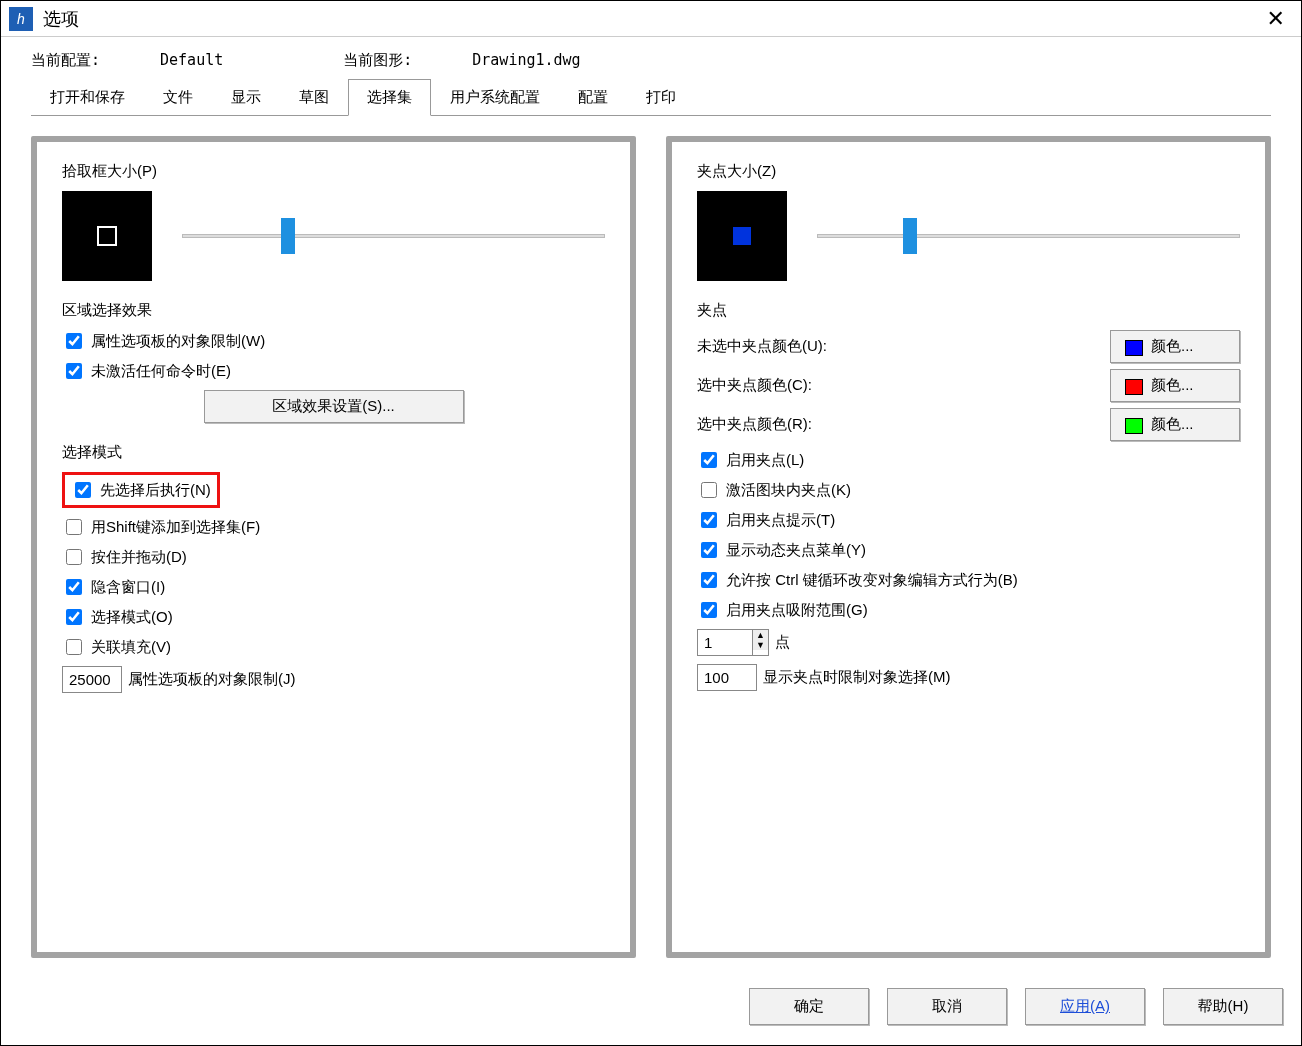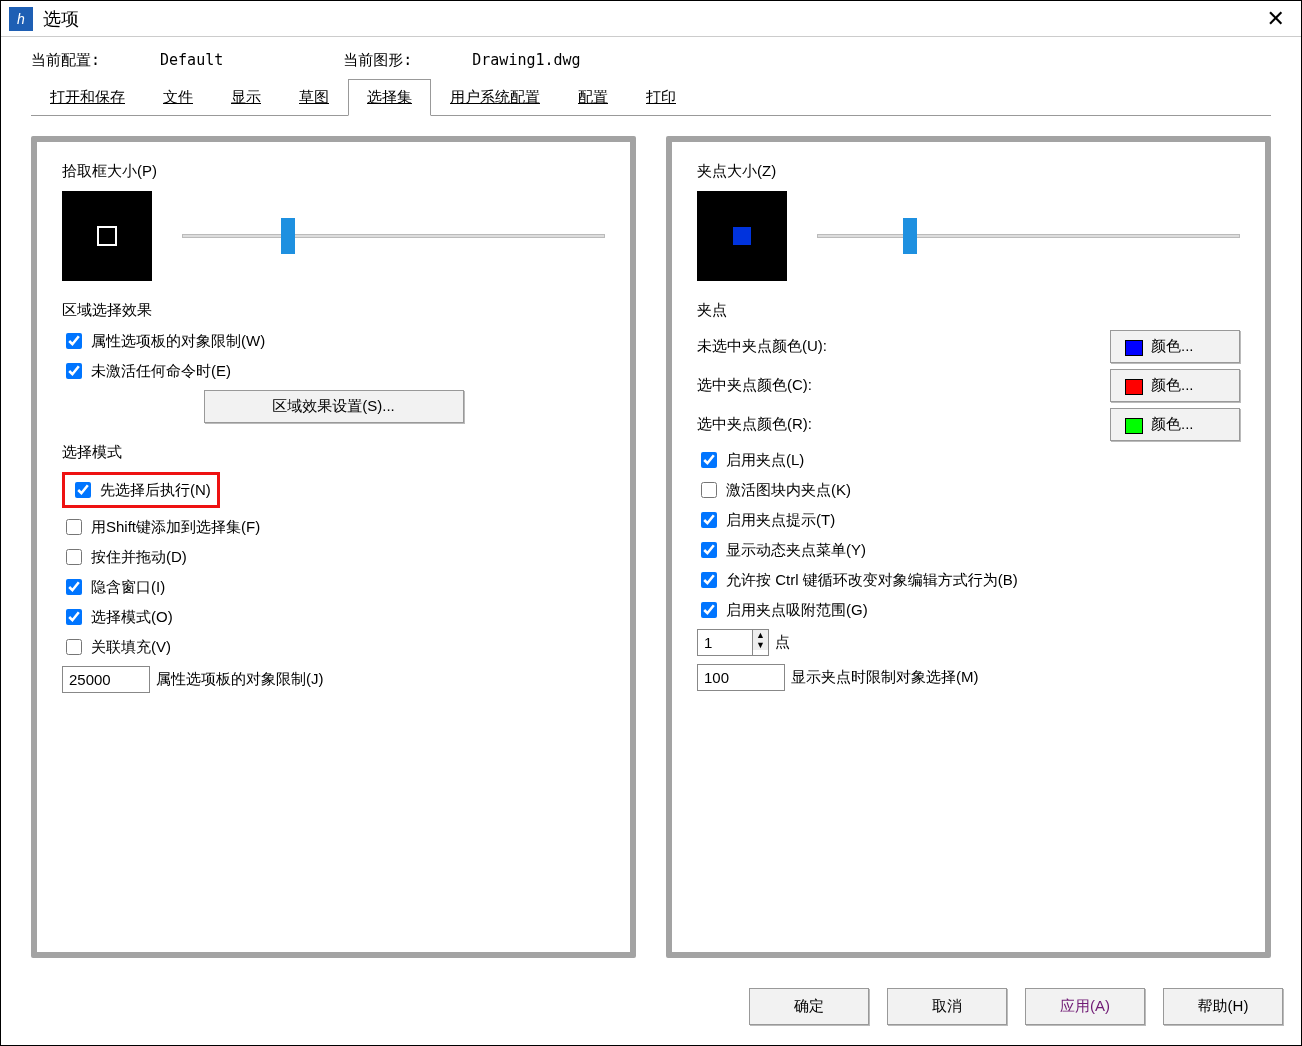--- a/index.html
+++ b/index.html
@@ -47,21 +47,20 @@
   display: flex;
   padding: 14px 30px 8px 30px;
   font-family: "SimSun", monospace;
 }
 .inforow .lbl { margin-right: 60px; }
 .inforow .val { margin-right: 120px; }
 .tabs {
   display: flex;
   margin: 0 30px;
   border-bottom: 1px solid #999;
-  text-decoration: underline;
 }
 .tab {
   padding: 8px 18px;
   border: 1px solid transparent;
   position: relative;
   top: 1px;
   cursor: default;
 }
 .tab.active {
   border: 1px solid #999;
@@ -139,42 +138,42 @@
 }
 .btn {
   background: #f2f2f2;
   border: 1px solid #999;
   padding: 6px 14px;
   font-family: inherit;
   font-size: 15px;
   cursor: default;
   box-shadow: 1px 1px 0 #bbb;
 }
-.btn:disabled { color: #701a75; }
+.btn:disabled { color: #1d4ed8; text-decoration: underline; }
 .btn-wide { display: block; margin: 8px auto 0 auto; min-width: 260px; }
 .color-btn {
   display: inline-flex;
   align-items: flex-end;
   gap: 8px;
   min-width: 130px;
 }
 .color-swatch {
   width: 18px;
   height: 16px;
   border: 1px solid #000;
 }
 .row-flex {
   display: flex;
   align-items: center;
   gap: 28px;
   margin: 6px 0;
 }
 .row-flex .rlabel { flex: 1; }
 .numbox {
-  width: 88px;
+  width: 60px;
   padding: 4px 6px;
   border: 1px solid #888;
   font-family: inherit;
   font-size: 15px;
 }
 .spinner-wrap { display: inline-flex; align-items: stretch; }
 .spinner-btns {
   display: flex;
   flex-direction: column;
   border: 1px solid #888;

